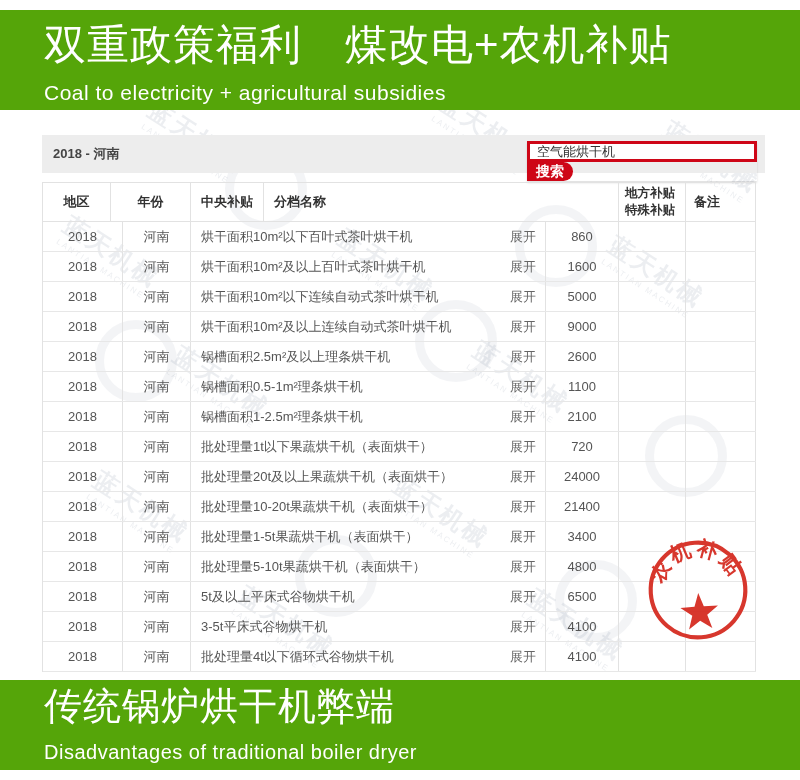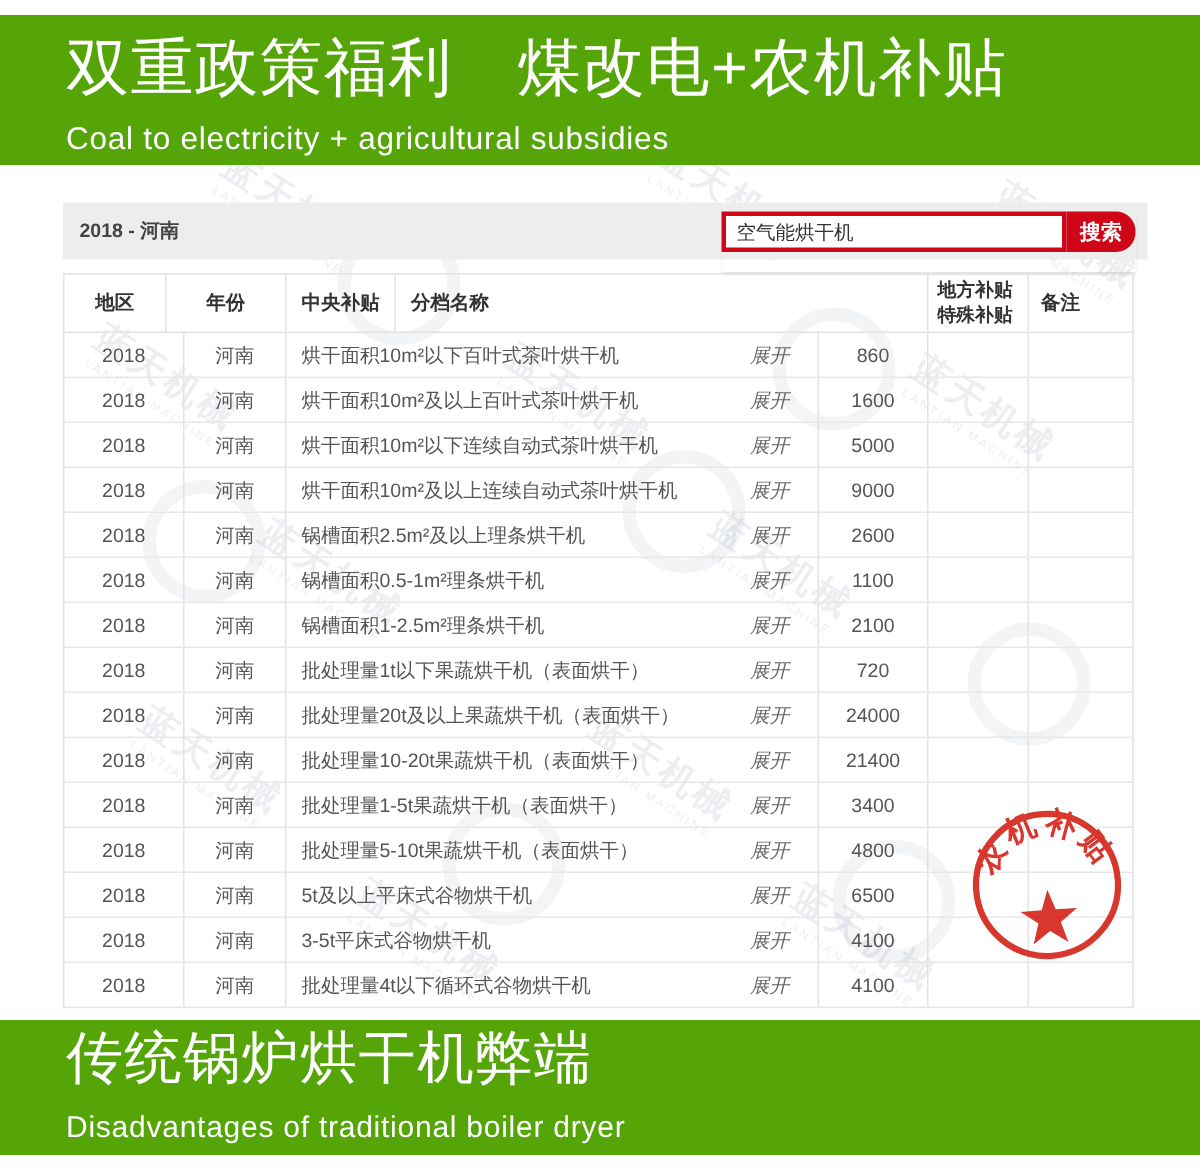--- a/index.html
+++ b/index.html
@@ -12,38 +12,38 @@
   .banner.top { top:10px; height:100px; padding:12px 0 0 44px; }
   .banner.bottom { top:680px; height:90px; padding:6px 0 0 44px; }
   .banner-title { font-size:42px; font-weight:normal; letter-spacing:1px; line-height:1.1; white-space:nowrap; }
   .banner.bottom .banner-title { font-size:38px; }
   .banner-sub { font-size:21px; margin-top:13px; letter-spacing:0.5px; }
   .banner.bottom .banner-sub { font-size:20px; }
 
   
   .toolbar { position:absolute; top:135px; left:42px; width:723px; height:38px; background:#ededed; }
   .crumb { font-size:13px; font-weight:bold; color:#444; line-height:38px; padding-left:11px; }
-  .search-box { position:absolute; right:8px; top:6px; height:40px; display:flex; box-shadow:0 2px 2px rgba(0,0,0,0.12); }
+  .search-box { position:absolute; right:8px; top:6px; height:40px; display:flex; box-shadow:0 2px 2px rgba(0,0,0,0.12);flex-direction:column; }
   .search-input { width:230px; height:27px; box-sizing:border-box; border:3px solid var(--red); font-size:13px; color:#333; padding:0 7px; outline:none; font-family:inherit; }
   .search-btn { width:46px; height:27px; background:var(--red); color:#fff; border:none; font-size:14px; font-weight:bold; border-radius:0 13px 13px 0; cursor:pointer; font-family:inherit; }
 
   
   .grid { position:absolute; top:182px; left:42px; width:713px; border-top:1px solid #e2e2e2; border-left:1px solid #e2e2e2; background:transparent; }
   .thead, .trow { display:flex; }
   .cell { box-sizing:border-box; border-right:1px solid #e2e2e2; display:flex; align-items:center; overflow:hidden; white-space:nowrap; }
   .thead { height:38px; border-bottom:1px solid #e2e2e2; font-size:13px; font-weight:bold; color:#333; }
   .trow { height:29px; border-bottom:1px solid #e7e7e7; font-size:13px; color:#555; }
   .c-year   { width:80px; justify-content:center; }
   .c-region { width:68px; justify-content:center; }
   .c-cat    { width:355px; padding-left:10px; justify-content:space-between; }
   .c-central{ width:73px; justify-content:center; }
   .c-local  { width:67px; padding-left:6px; }
   .c-remark { width:70px; padding-left:8px; }
   .hdr-local { font-size:12.5px; line-height:1.35; }
-  .expand { color:#666; margin-right:19px; cursor:pointer;font-style:italic; }
+  .expand { color:#666; margin-right:9px; cursor:pointer; }
 
   
   .stamp { position:absolute; left:646px; top:538px; width:104px; height:104px; opacity:0.93; transform:rotate(-4deg); }
   .stamp circle { stroke:var(--stamp_red); }
   .stamp polygon { fill:var(--stamp_red); }
   .stamp text { fill:var(--stamp_red); font-weight:bold; font-size:19.5px; letter-spacing:3px; font-family:inherit; }
 
   
   .wm { position:absolute; transform:rotate(33deg); color:rgba(125,140,158,0.15); text-align:center; pointer-events:none; }
   .wm-cn { display:block; font-size:24px; font-weight:bold; letter-spacing:3px; }

